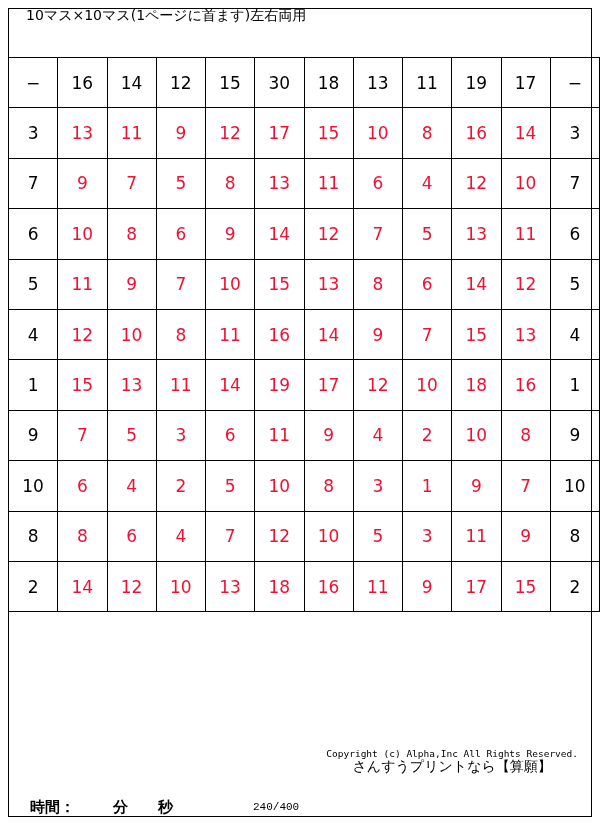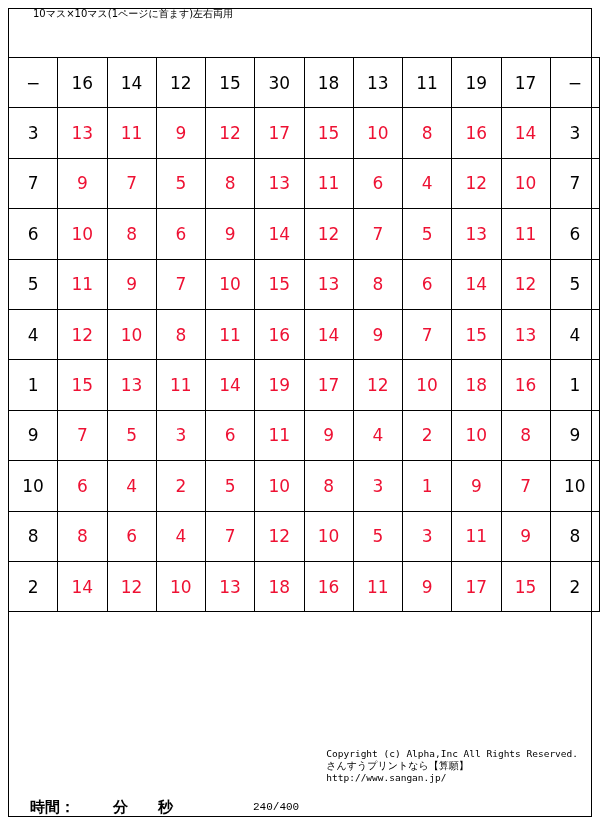--- a/index.html
+++ b/index.html
@@ -28,25 +28,24 @@
     width: 584px;
     height: 809px;
     border: 1px solid #000000;
     box-sizing: border-box;
     pointer-events: none;
   }
   .title {
     position: absolute;
     left: 26px;
     top: 7px;
-    font-size: 10px;
+    font-size: 14px;
     letter-spacing: 0px;
     white-space: nowrap;
     font-family: "DejaVu Sans", sans-serif;
-    margin-left: 7px;
   }
   .grid-wrap {
     position: absolute;
     left: 8px;
     top: 57px;
   }
   table.grid {
     border-collapse: collapse;
     table-layout: fixed;
   }
@@ -81,29 +80,29 @@
     position: absolute;
     left: 253px;
     top: 801px;
     font-size: 11px;
     font-family: Liberation Mono, monospace;
   }
   .copyright {
     position: absolute;
     right: 22px;
     top: 748px;
-    text-align: left;
+    text-align: center;
     font-size: 9.5px;
     line-height: 12px;
     font-family: "DejaVu Sans Mono", monospace;
     color: #000000;
   }
   .copyright .jp {
     font-family: "DejaVu Sans", sans-serif;
-    font-size: 10px;
+    font-size: 14px;
   }
 </style>
 </head>
 <body>
 
 <div class="page">
 
   <div class="page-border"></div>
 
   <div class="title">10マス×10マス(1ページに首ます)左右両用</div>
@@ -271,16 +270,15 @@
 
   <div class="footer-left">
     <span>時間：</span><span class="sp1"></span><span>分</span><span class="sp2"></span><span>秒</span>
   </div>
 
   <div class="page-num">240/400</div>
 
   <div class="copyright">
     <div>Copyright (c) Alpha,Inc All Rights Reserved.</div>
     <div class="jp">さんすうプリントなら【算願】</div>
-    <div>http://www.sangan.jp/</div>
   </div>
 
 </div>
 
 </body></html>

